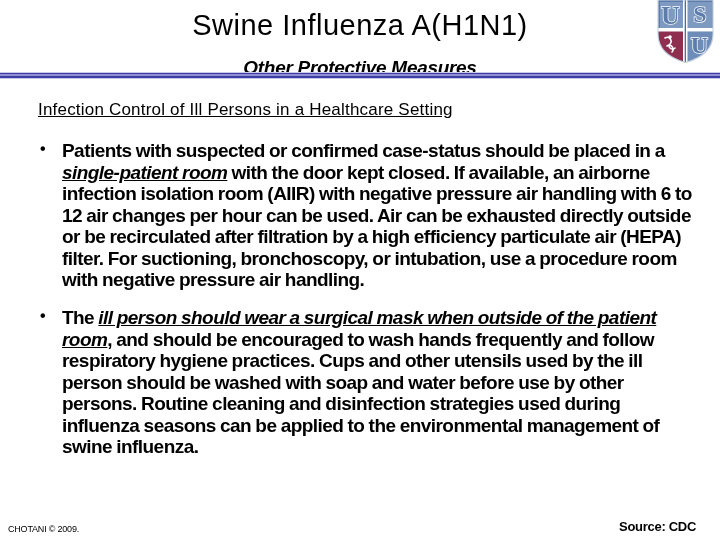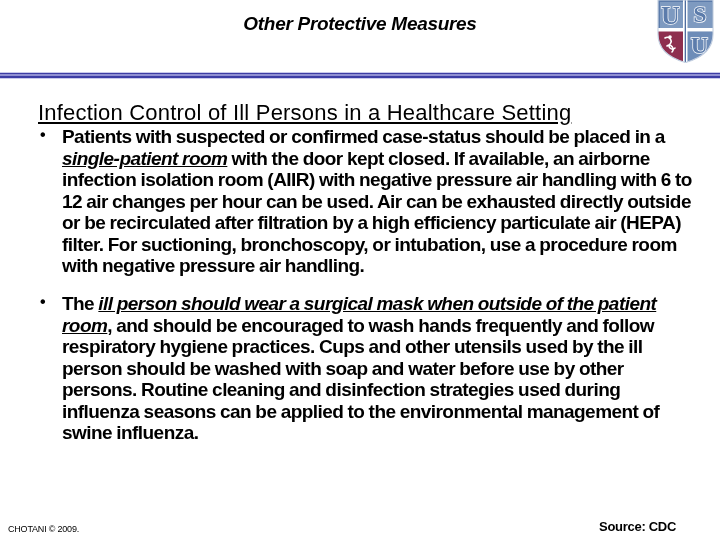--- a/index.html
+++ b/index.html
@@ -19,44 +19,45 @@
     font-size: 29px;
     font-weight: 400;
     letter-spacing: 0.5px;
     line-height: 1.05;
   }
   .subtitle {
     font-size: 19px;
     font-weight: 700;
     font-style: italic;
     letter-spacing: -0.3px;
-    margin-top: 3px;
+    margin-top: 17px;
   }
 
   
   .logo { position: absolute; top: 0; right: 6px; width: 57px; height: 63px; }
 
   
   .divider {
     position: absolute; top: 72px; left: 0; width: 720px; height: 7px;
     background: linear-gradient(to bottom,
       #c9c9ea 0px, #c9c9ea 1px,
       #3c3ca4 1px, #3c3ca4 2px,
       #8f8fd2 2px, #8f8fd2 4px,
       #3c3ca4 4px, #3c3ca4 6px,
       #c9c9ea 6px, #c9c9ea 7px);
   }
 
   
   .content { position: absolute; top: 100px; left: 38px; width: 655px; }
   .heading {
-    font-size: 22px;
+    font-size: 17px;
     font-weight: 400;
     text-decoration: underline;
     letter-spacing: 0.2px;
+    margin-bottom: 20px;
   }
   ul.bullets { list-style: none; }
   ul.bullets li {
     position: relative;
     padding-left: 24px;
     font-size: 19px;
     font-weight: 700;
     letter-spacing: -0.55px;
     line-height: 1.135;
     margin-bottom: 16px;
@@ -73,30 +74,31 @@
     font-style: italic;
     text-decoration: underline;
   }
 
   
   .footer-copy {
     position: absolute; left: 8px; bottom: 6px;
     font-size: 9px; font-weight: 400; letter-spacing: -0.2px;
   }
   .footer-source {
-    position: absolute; right: 44px; bottom: 6px;
+    position: absolute; right: 24px; bottom: 6px;
     font-size: 13px; font-weight: 700; letter-spacing: -0.3px;
   }
 </style>
 </head>
 <body>
 
 <div class="slide">
 
   <div class="header">
+    <div class="title">Swine Influenza A(H1N1)</div>
     <div class="subtitle">Other Protective Measures</div>
   </div>
 
   <div class="logo">
     <svg width="57" height="63" viewBox="0 0 57 63">
       <defs>
         <clipPath id="shieldClip">
           <path d="M1,0 H56 V34 C56,50 43,58.5 28.5,62.5 C14,58.5 1,50 1,34 Z"></path>
         </clipPath>
       </defs>

